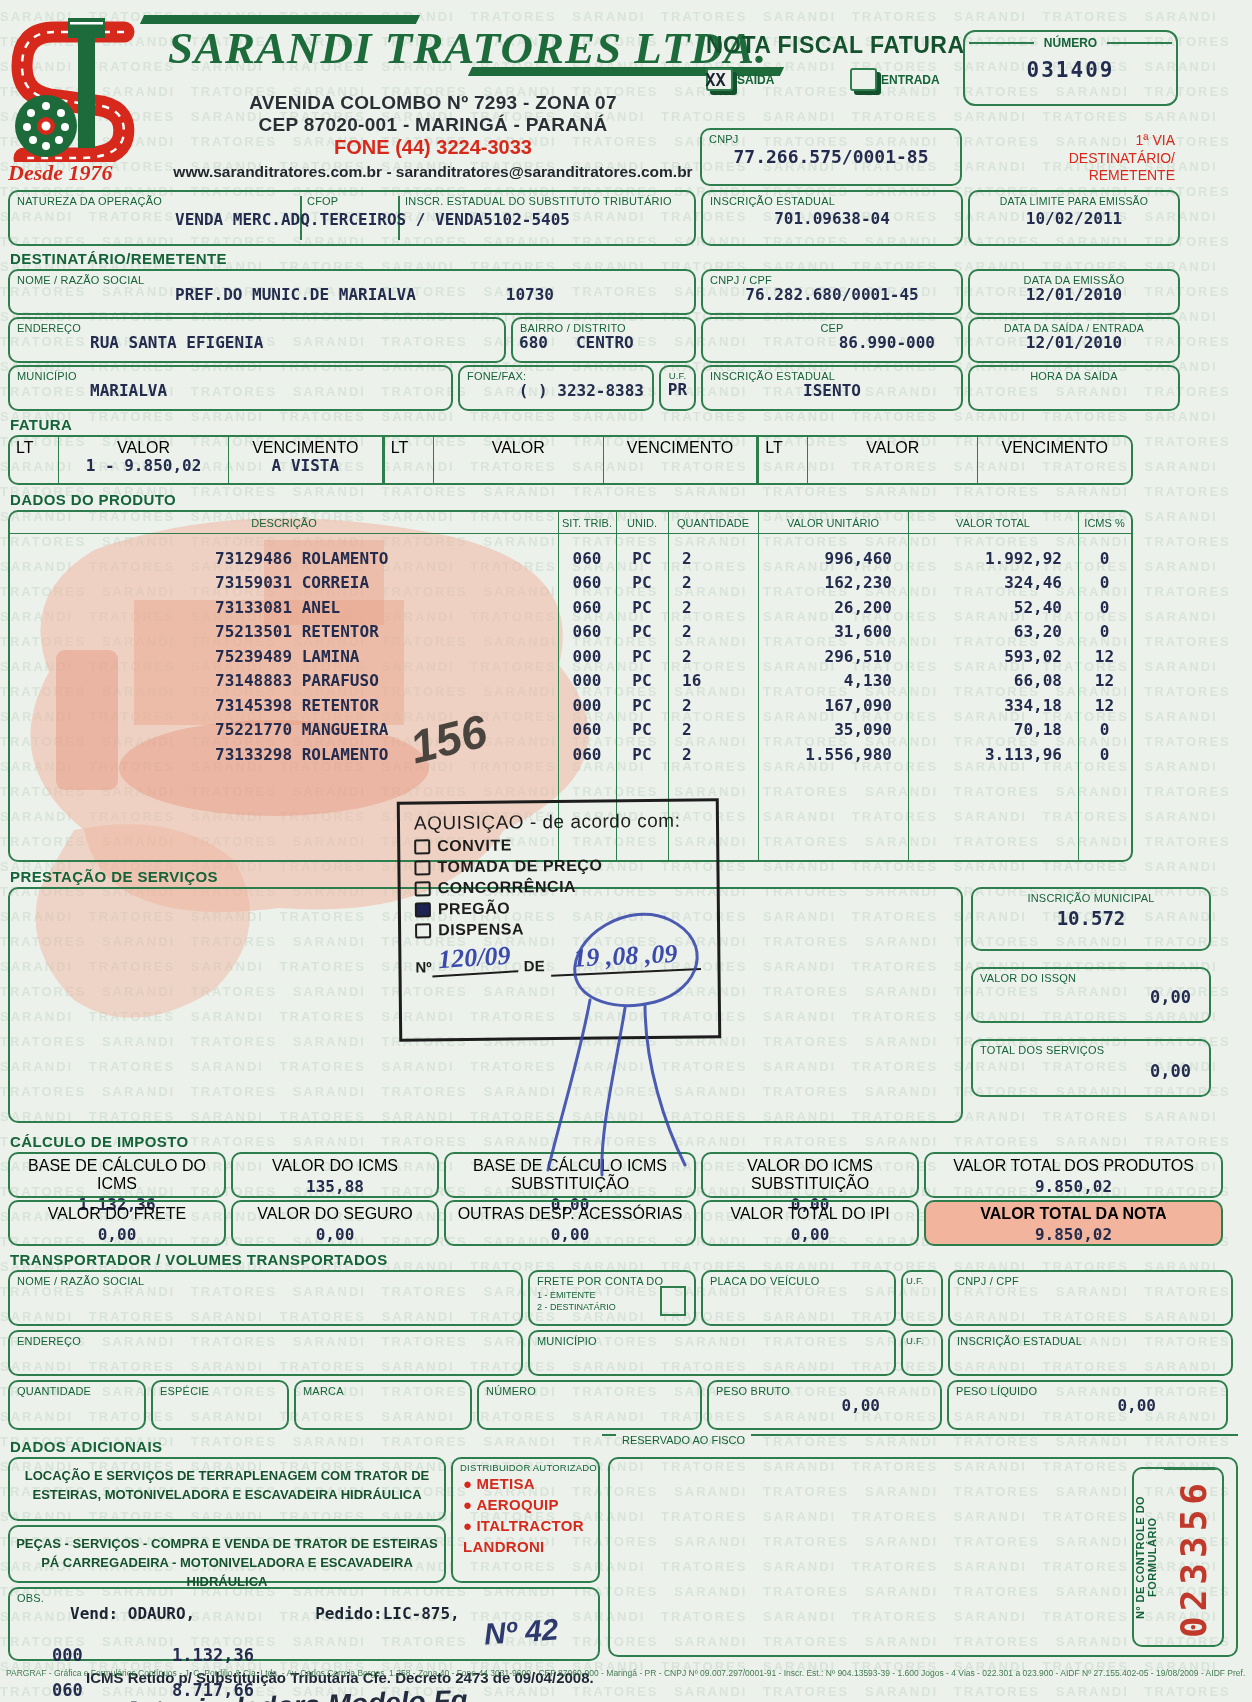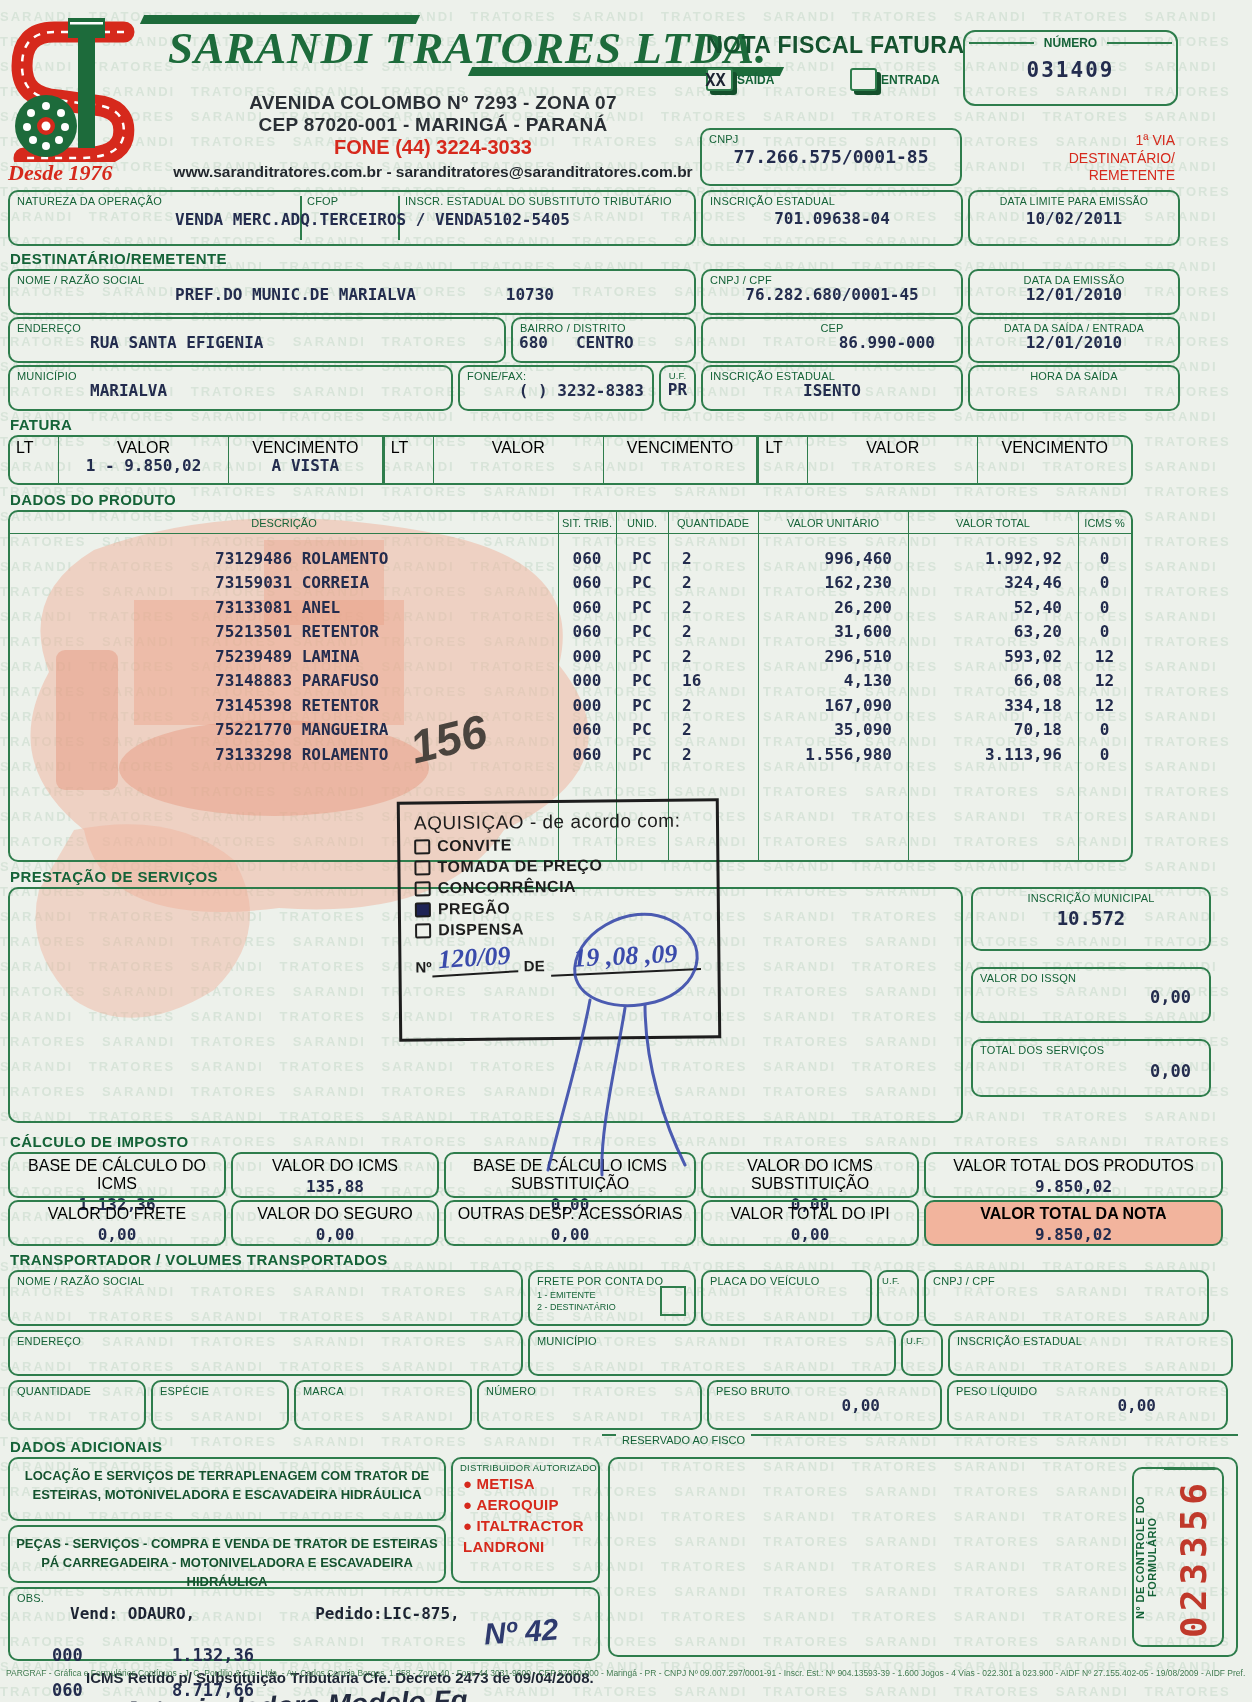--- a/index.html
+++ b/index.html
@@ -520,21 +520,21 @@
     <div class="row trow" style="height:56px">
       <div class="fb tcell" style="width:515px">
         <div class="lbl">NOME / RAZÃO SOCIAL</div>
       </div>
       <div class="fb tcell" style="width:168px">
         <div class="lbl">FRETE POR CONTA DO</div>
         <div class="frete-note">1 - EMITENTE</div>
         <div class="frete-note" style="padding-top:0">2 - DESTINATÁRIO</div>
         <div class="fretebox"></div>
       </div>
-      <div class="fb tcell" style="width:171px">
+      <div class="fb tcell" style="width:195px">
         <div class="lbl">PLACA DO VEÍCULO</div>
       </div>
       <div class="fb tcell" style="width:42px">
         <div class="lbl" style="padding:3px 3px 0;font-size:9.5px">U.F.</div>
       </div>
       <div class="fb tcell" style="width:285px">
         <div class="lbl">CNPJ / CPF</div>
       </div>
     </div>
     <div class="row trow" style="height:46px">

